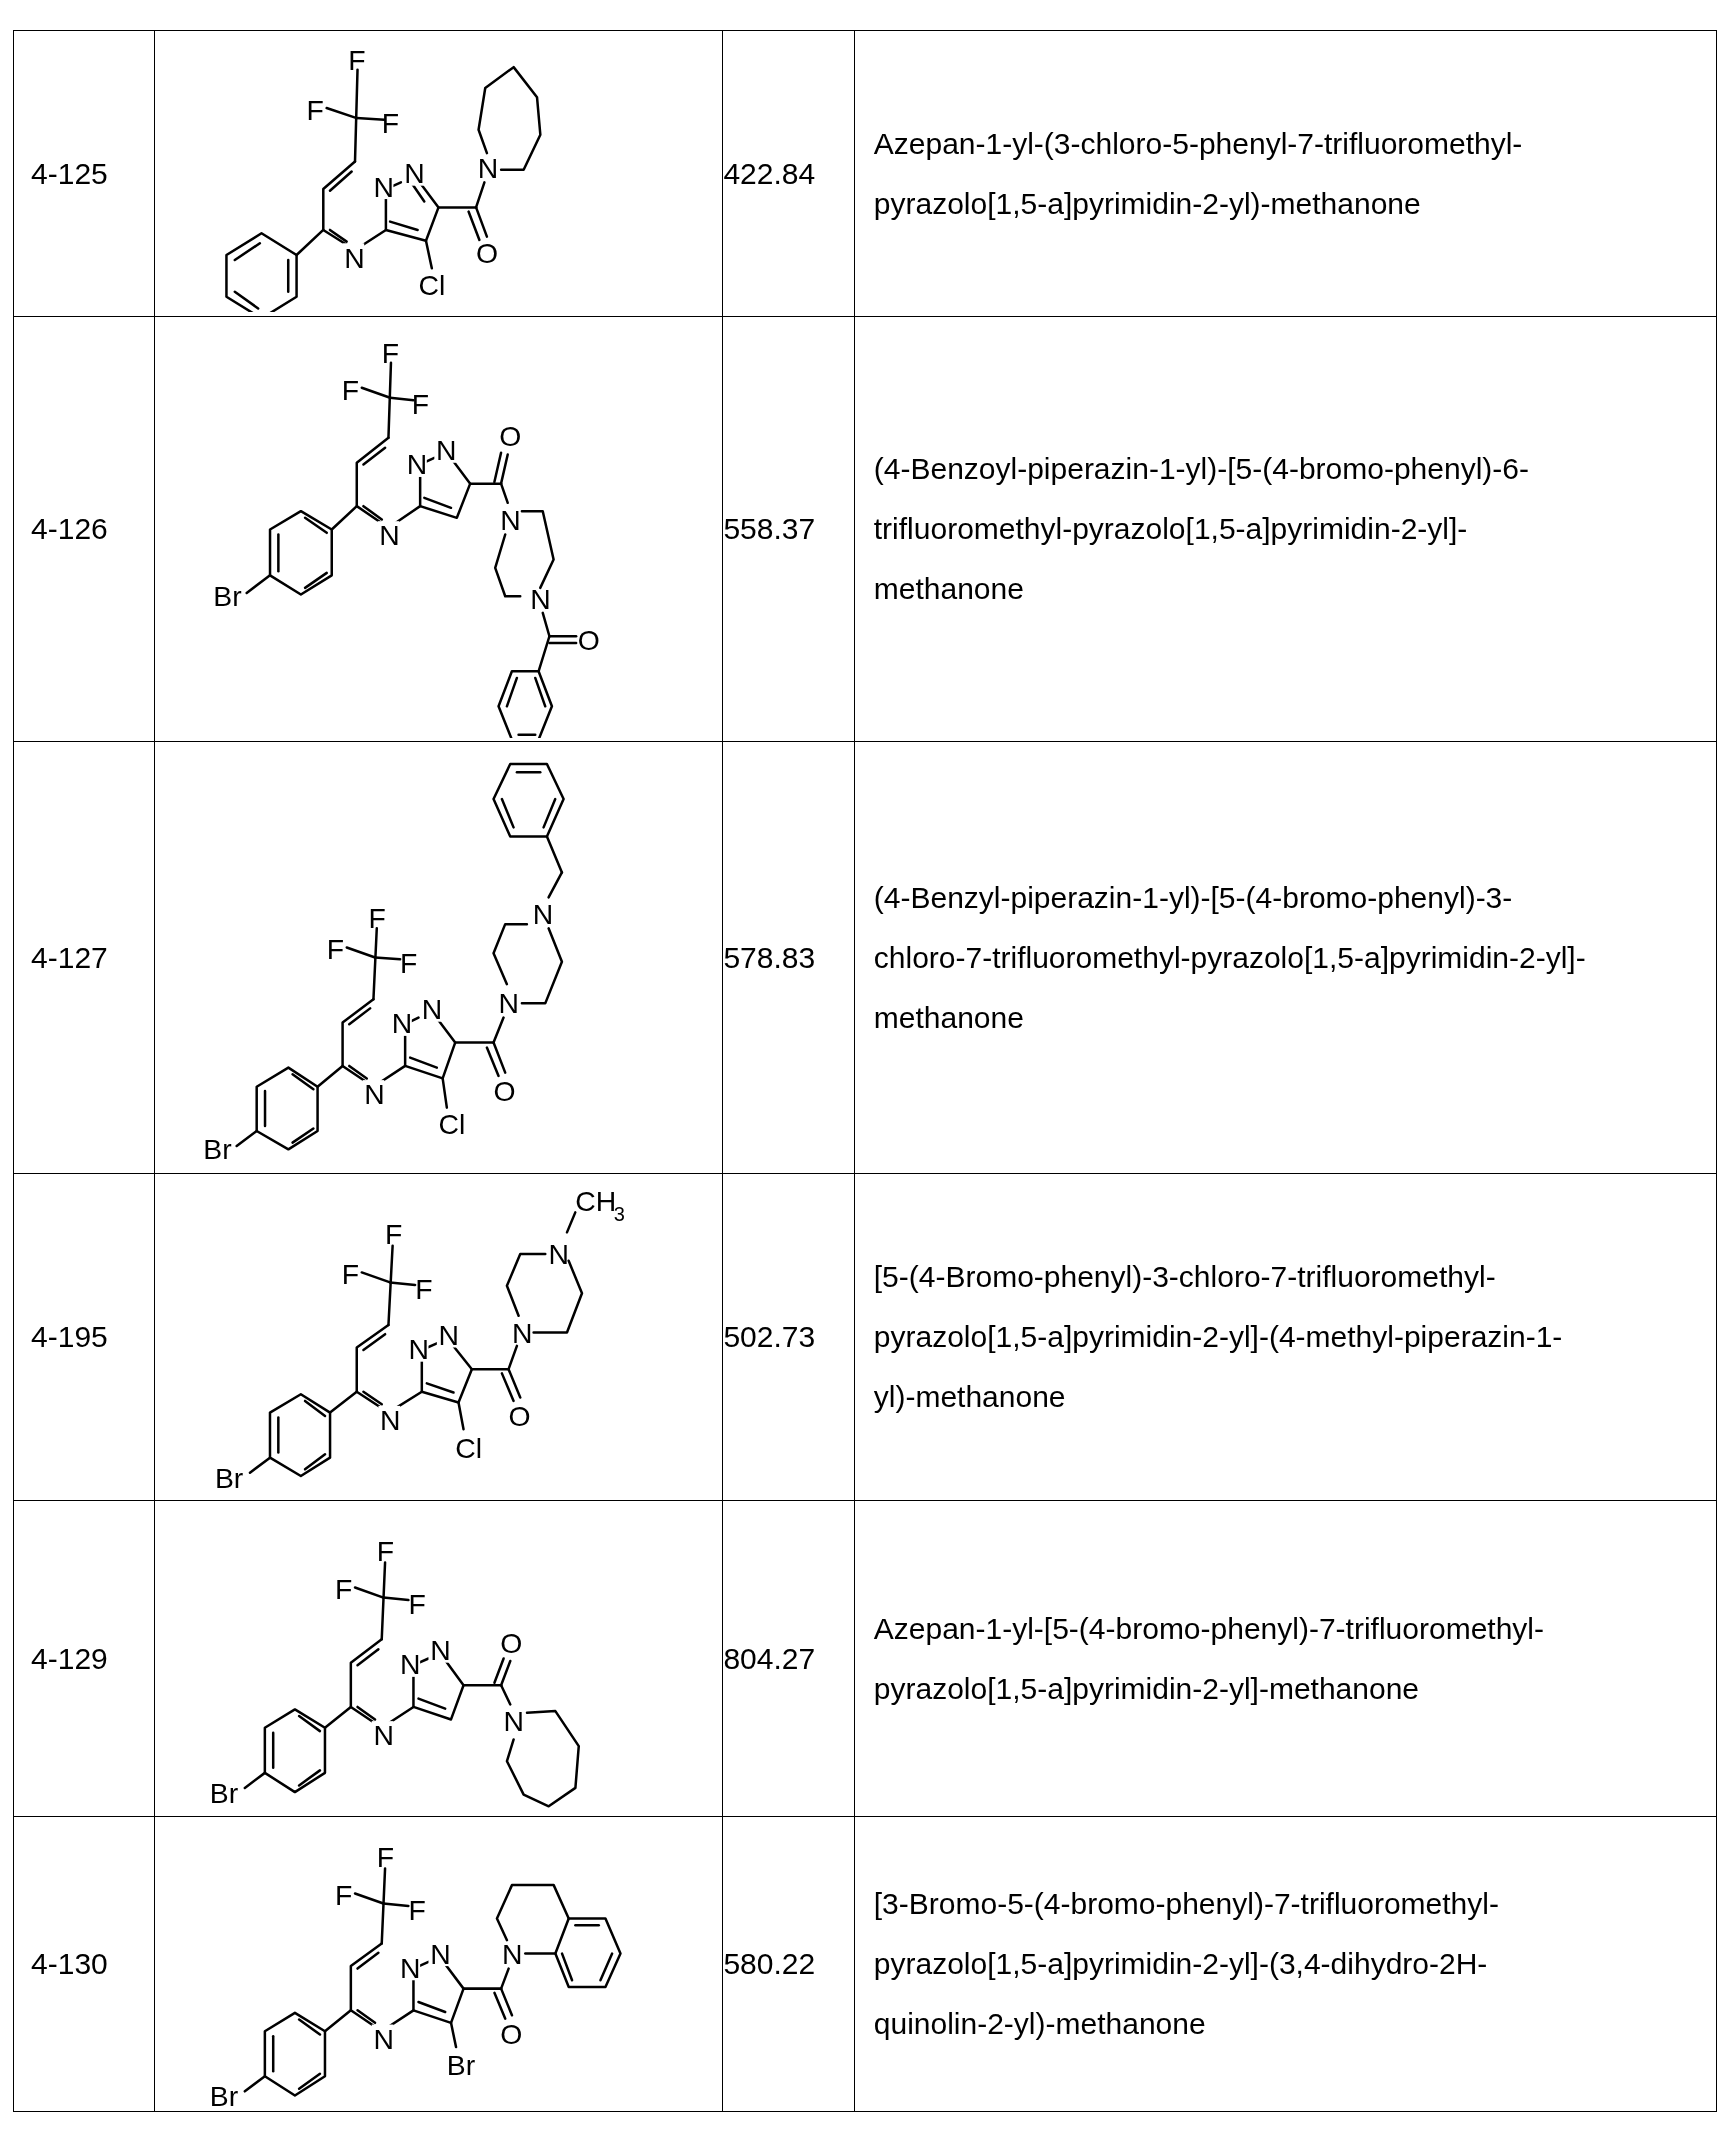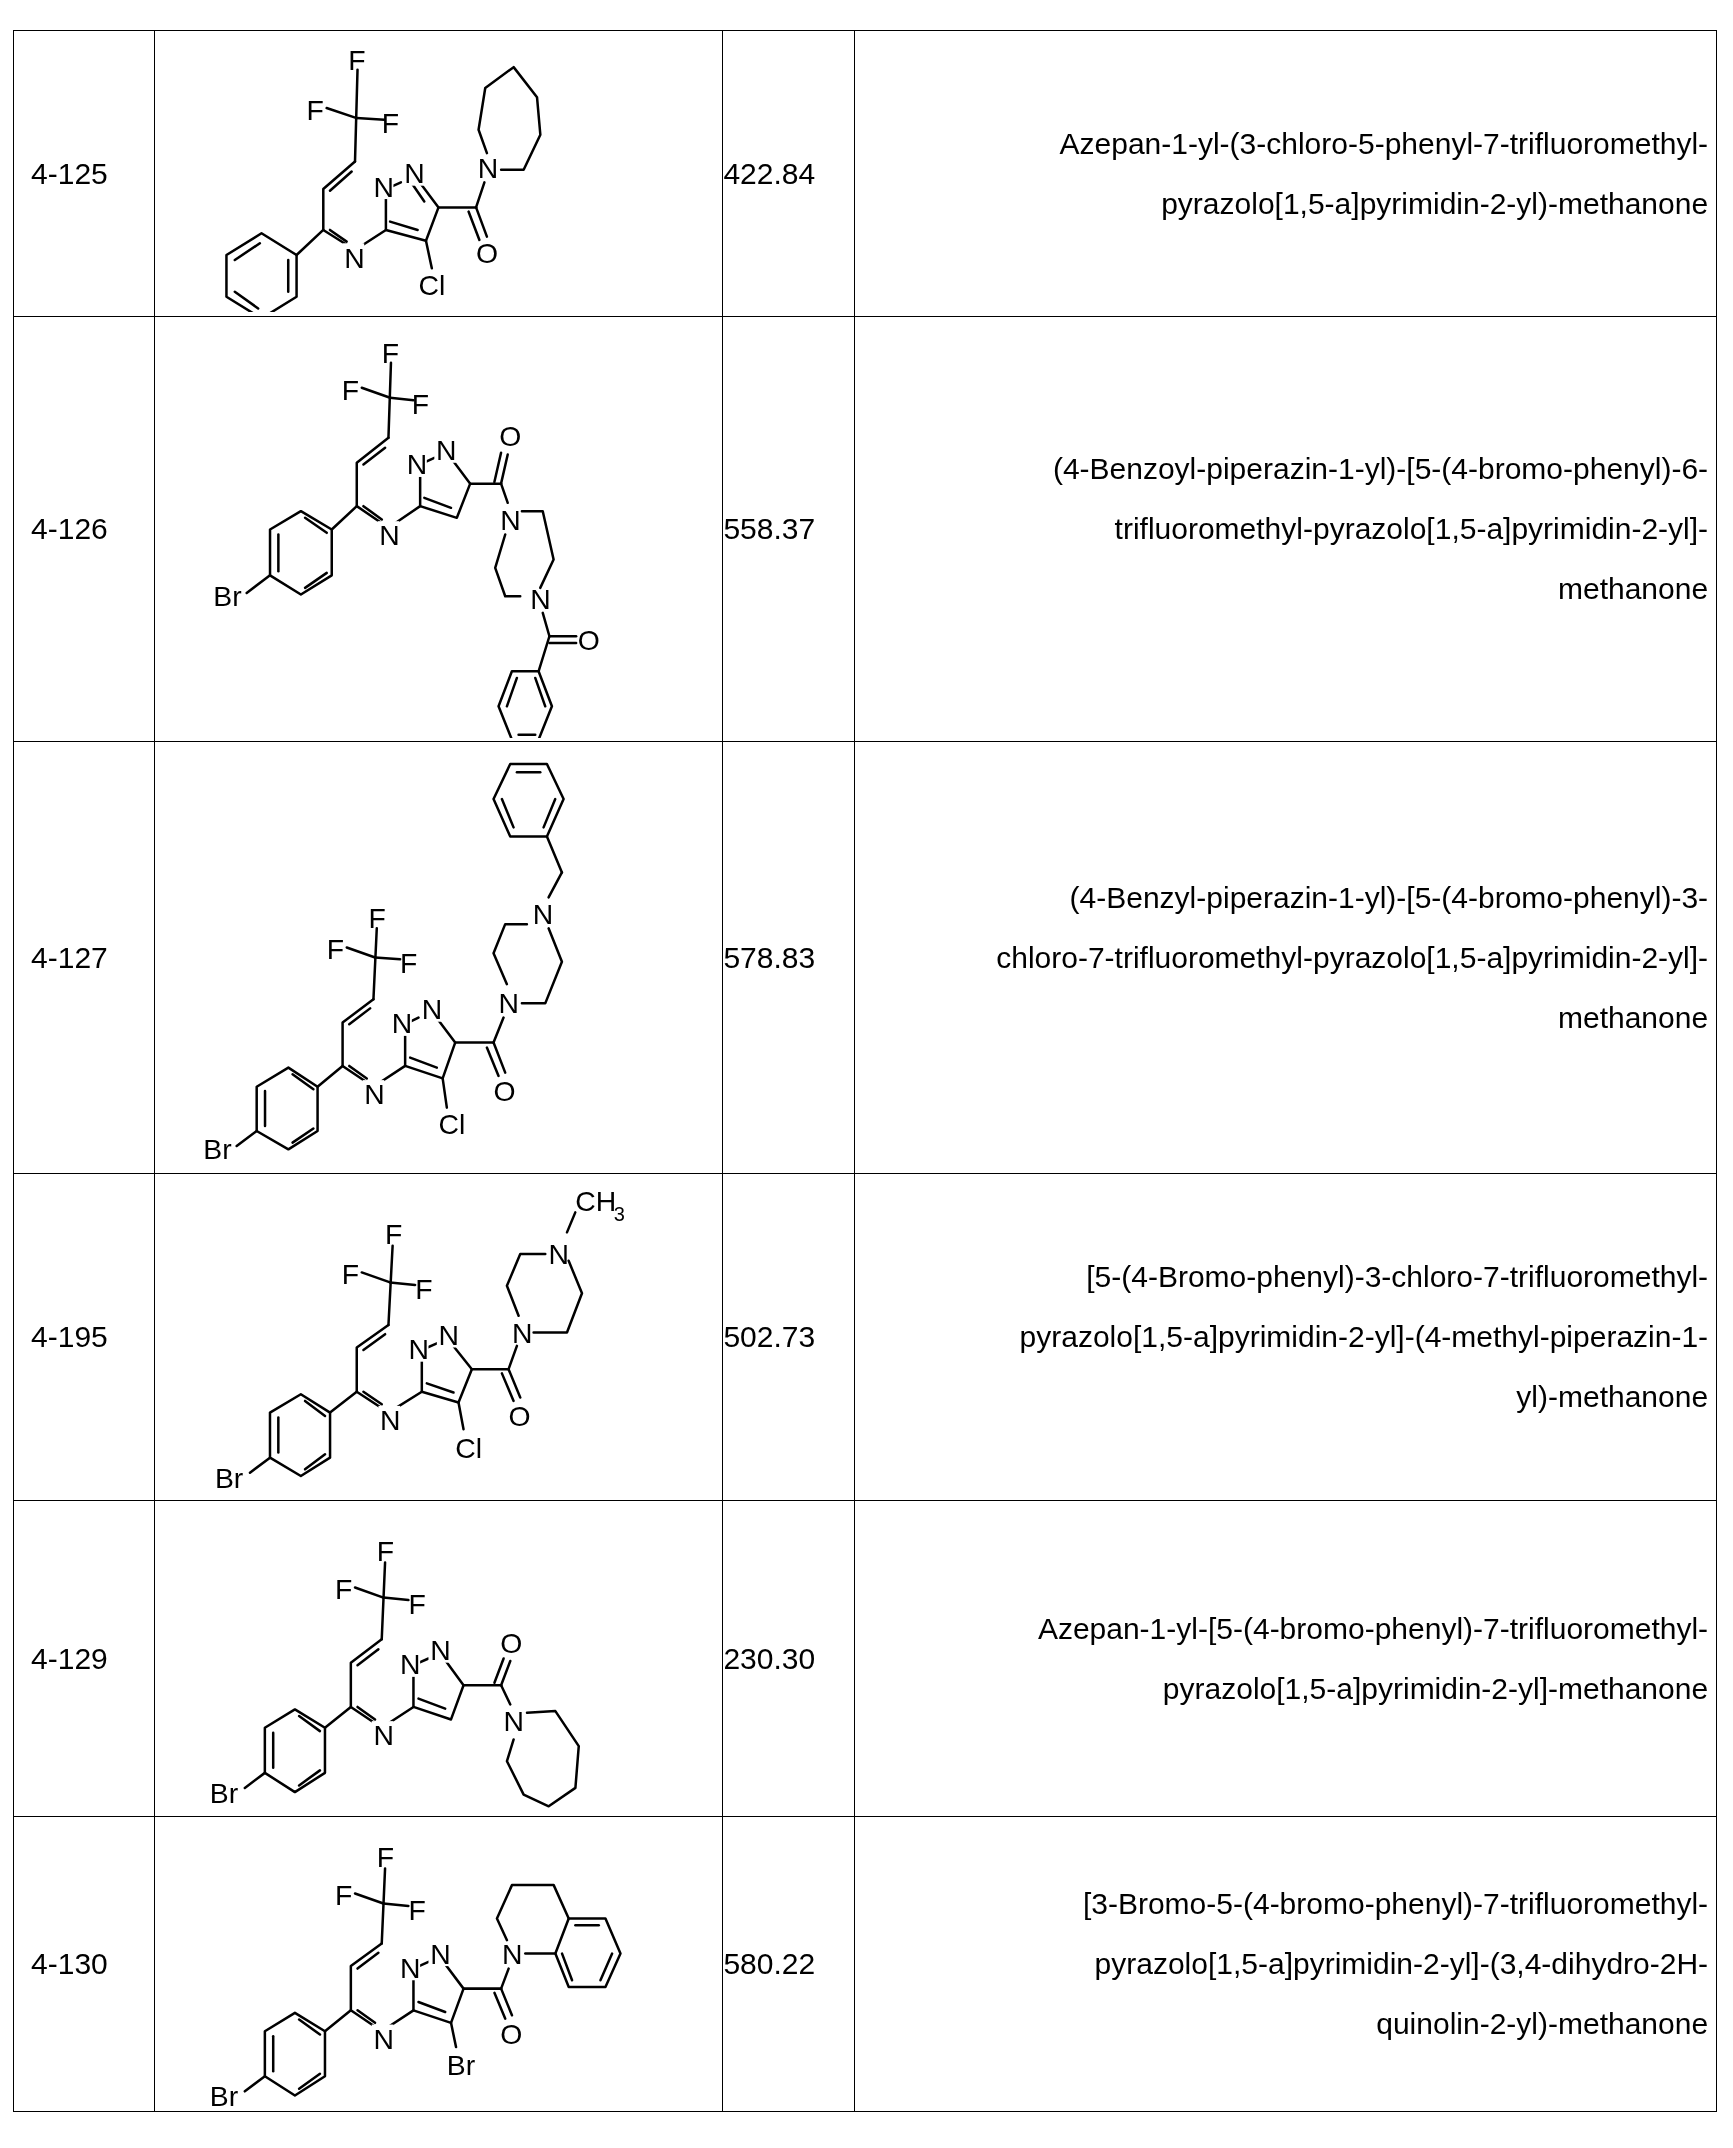--- a/index.html
+++ b/index.html
@@ -4,21 +4,21 @@
 <style>
   html, body { margin:0; padding:0; background:#ffffff; }
   body { width:1733px; height:2148px; position:relative; overflow:hidden;
          font-family:"Liberation Sans", sans-serif; color:#000; }
   .tbl { position:absolute; left:13.4px; top:30px; width:1704px; border-collapse:collapse; table-layout:fixed; }
   .tbl td { border:1.7px solid #000; padding:0; vertical-align:middle; }
   .tbl tr { }
   .c-id { width:141px; font-size:30px; padding-left:16.7px !important; box-sizing:border-box; }
   .c-struct { width:567px; position:relative; }
   .c-mw { width:131px; font-size:30px; text-align:left; }
-  .c-name { font-size:30px; line-height:60px; padding-left:18.4px !important; padding-right:8.3px !important;text-align:right; }
+  .c-name { font-size:30px; line-height:60px; padding-left:18.4px !important; padding-right:8.3px !important; }
   .c-name span { display:block; }
   svg.mol { display:block; margin:0 auto; }
   svg.mol line, svg.mol polyline, svg.mol polygon { stroke:#000; stroke-width:3; fill:none; stroke-linecap:round; stroke-linejoin:round; }
   svg.mol text { font-family:"Liberation Sans", sans-serif; font-size:34px; fill:#000; }
   svg.mol .bg { fill:#fff; stroke:none; }
 </style>
 </head>
 <body>
 
 <table class="tbl">
@@ -274,21 +274,21 @@
         <polyline points="436,250 470,248 498,290 494,340 462,362 432,348 412,308 420,282"></polyline>
         <line x1="225" y1="243" x2="194" y2="268"></line>
         <polygon points="194,268 194,322 158,345 122,322 122,268 158,246"></polygon>
         <line x1="132" y1="274" x2="132" y2="316"></line>
         <line x1="163" y1="254" x2="188" y2="272"></line>
         <line x1="163" y1="337" x2="188" y2="319"></line>
         <line x1="122" y1="322" x2="98" y2="340"></line>
         <text x="56" y="358">Br</text>
       </svg>
     </td>
-    <td class="c-mw">230.30</td>
+    <td class="c-mw">804.27</td>
     <td class="c-name">
       <span>Azepan-1-yl-[5-(4-bromo-phenyl)-7-trifluoromethyl-</span>
       <span>pyrazolo[1,5-a]pyrimidin-2-yl]-methanone</span>
     </td>
   </tr>
 
   <tr style="height:295px">
     <td class="c-id">4-130</td>
     <td class="c-struct">
       <svg class="mol" width="551" height="288" viewBox="0 0 660 345">

